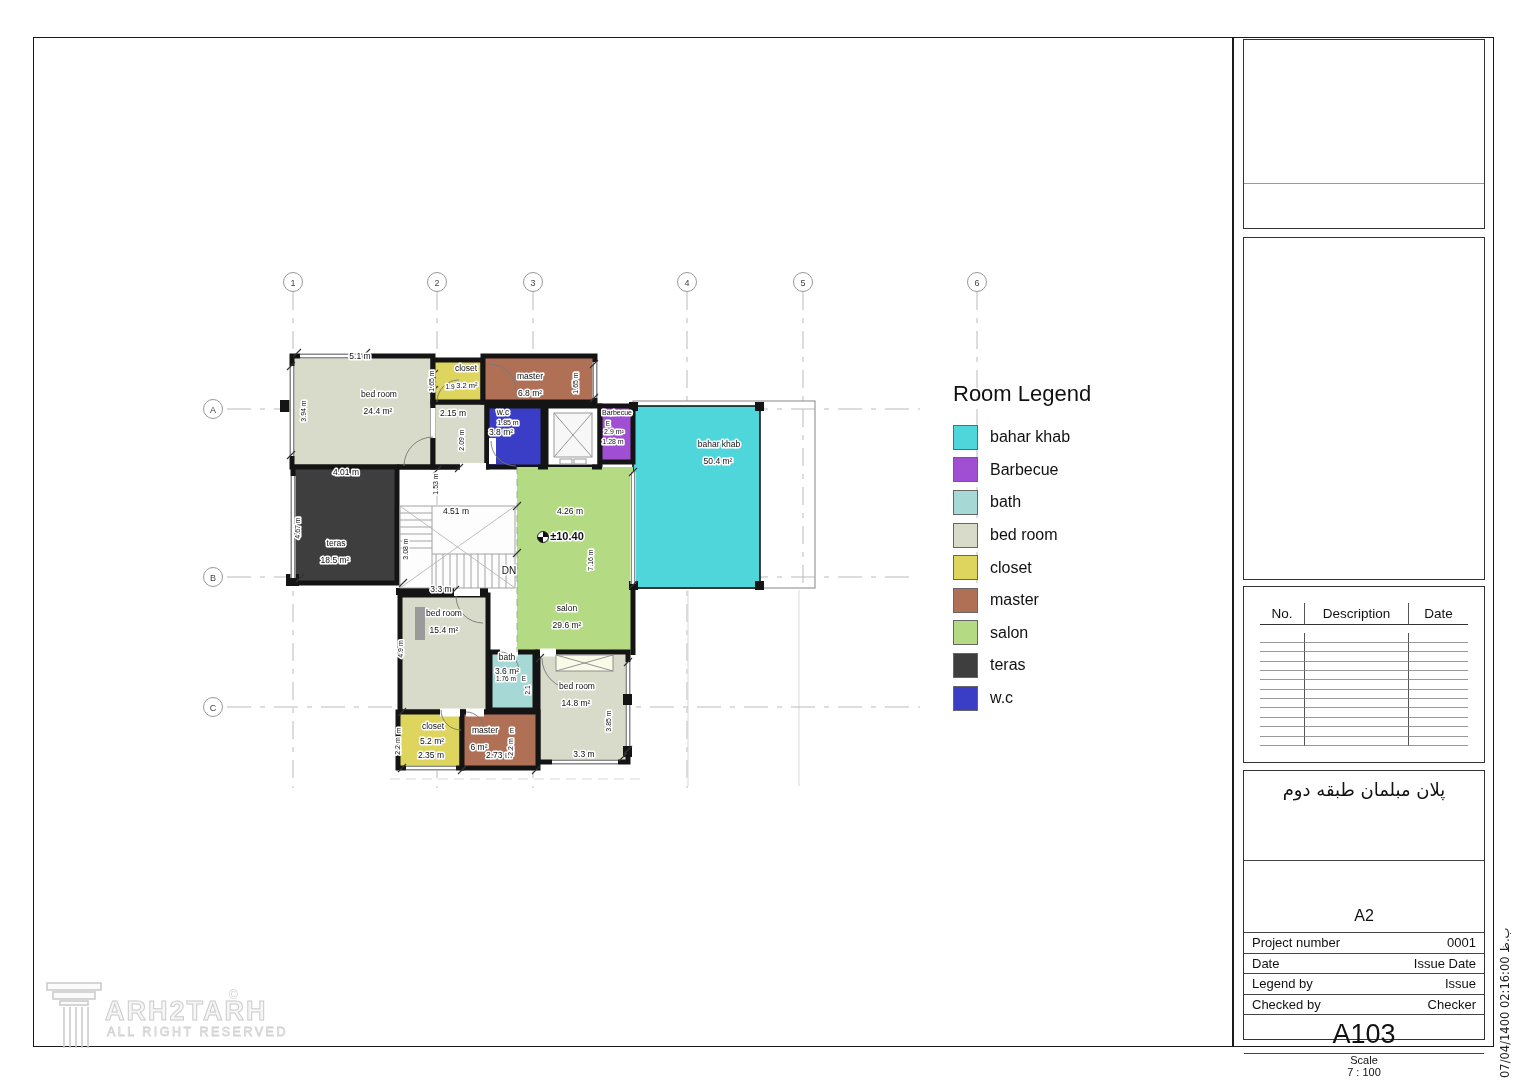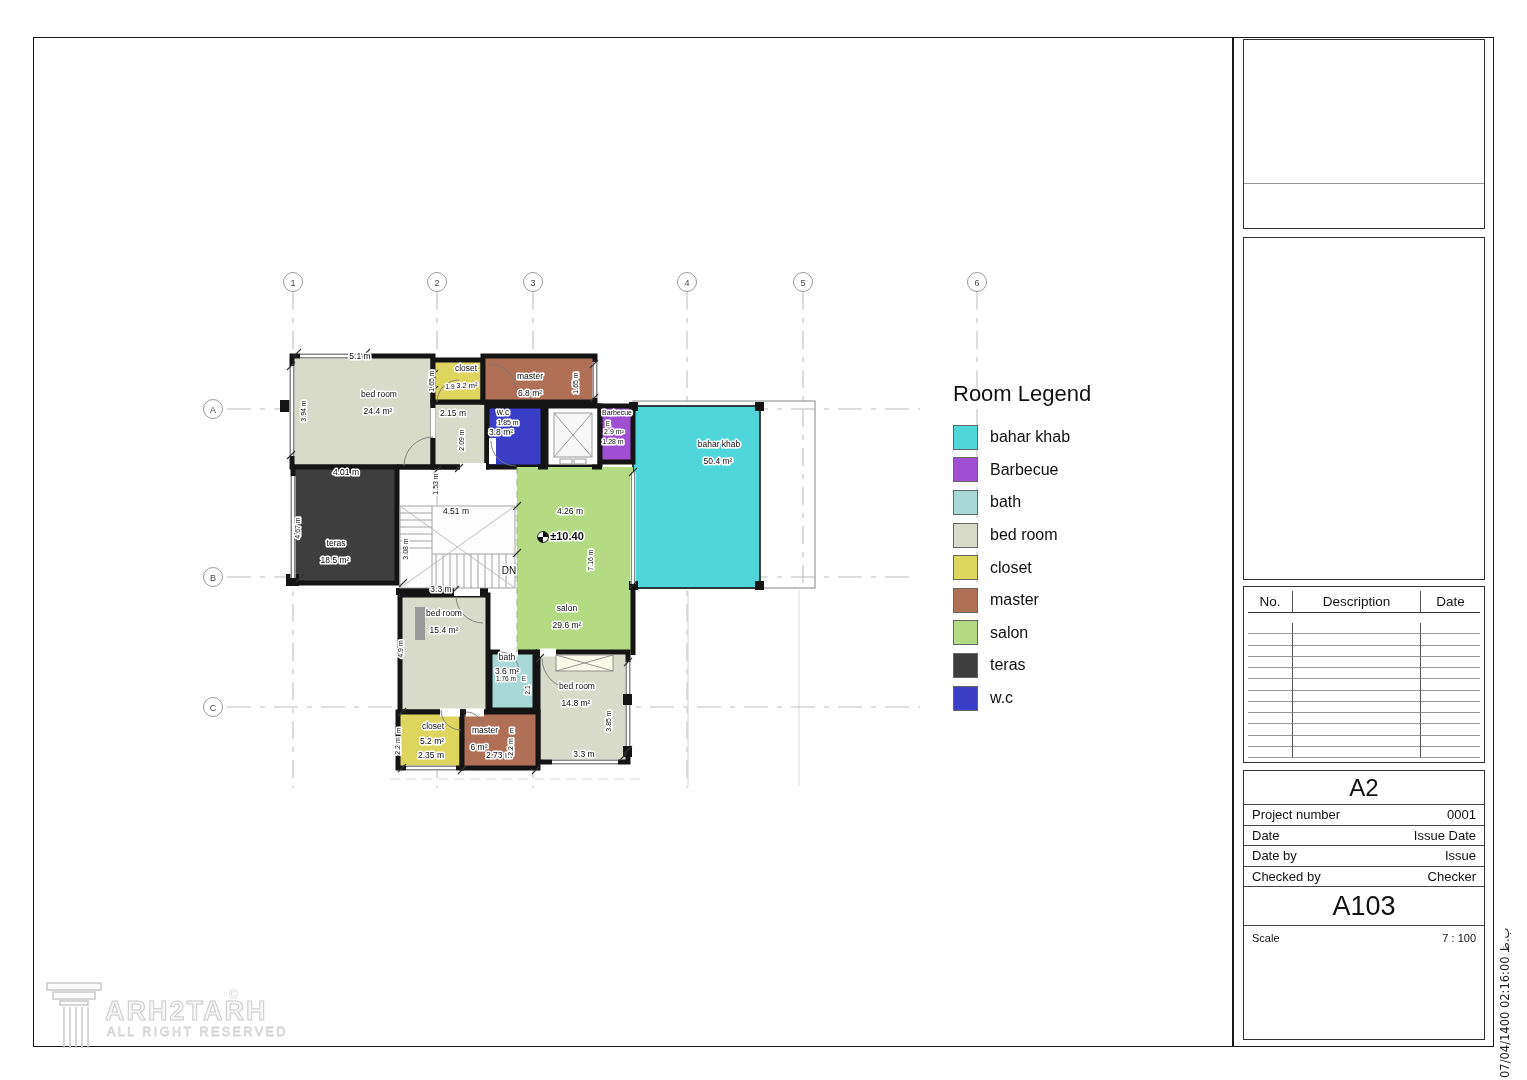--- a/index.html
+++ b/index.html
@@ -16,39 +16,39 @@
   .legend-row{display:flex;align-items:center;height:32.6px;}
   .legend-swatch{width:25px;height:25px;border:1px solid #666;box-sizing:border-box;margin-right:12px;flex:0 0 auto;}
   .legend-label{font-size:16px;color:#111;}
   
   .tb-box{position:absolute;left:0;border:1.6px solid #333;box-sizing:border-box;background:#fff;}
   #titleblock{left:1243px;top:37px;width:242px;height:1003px;}
   #tb-box1{top:2px;width:242px;height:190px;}
   #tb-box1-divider{position:absolute;left:0;top:143px;width:100%;height:1px;background:#999;}
   #tb-box2{top:200px;width:242px;height:343px;}
   
-  #rev-table{top:549px;width:242px;height:177px;padding:4px;}
+  #rev-table{top:549px;width:242px;height:177px;padding:16px;}
   .rt-grid{display:grid;grid-template-columns:45px 1fr 59px;width:100%;height:100%;}
   .rt-head{font-size:13.5px;color:#111;display:flex;align-items:center;justify-content:center;
     border-bottom:1px solid #333;height:22px;box-sizing:border-box;}
   .rt-cell{border-bottom:0.8px solid #999;box-sizing:border-box;}
   .rt-c1,.rt-h1{border-right:1px solid #555;}
   .rt-c2,.rt-h2{border-right:1px solid #555;}
   
   #tb-main{top:733px;width:242px;height:270px;}
   .tbm-sec{box-sizing:border-box;border-bottom:1px solid #444;position:relative;}
   #tbm-title{height:90px;font-size:18px;text-align:center;padding-top:8px;direction:rtl;
     font-family:"DejaVu Sans",sans-serif;color:#111;}
-  #tbm-format{height:34px;font-size:24px;display:flex;align-items:center;justify-content:center;color:#111;}
+  #tbm-format{height:34px;font-size:16px;display:flex;align-items:center;justify-content:center;color:#111;margin-top:38px;}
   .tbm-row{height:20.5px;display:flex;align-items:center;justify-content:space-between;
     padding:0 8px;font-size:13px;color:#111;border-bottom:1px solid #444;box-sizing:border-box;}
   #tbm-sheetno{height:39px;font-size:27px;display:flex;align-items:center;justify-content:center;
     border-bottom:1px solid #444;box-sizing:border-box;color:#111;}
   #tbm-scale{height:23px;display:flex;align-items:center;justify-content:space-between;
-    padding:0 8px;font-size:11px;color:#111;box-sizing:border-box;}
+    padding:0 8px;font-size:11px;color:#111;box-sizing:border-box;flex-direction:column;}
   
   #side-stamp{left:1498px;top:1078px;width:186px;transform:rotate(-90deg);transform-origin:0 0;
     font-size:11.5px;color:#222;font-family:"DejaVu Sans",sans-serif;white-space:nowrap;}
   
   #logo{left:33px;top:978px;width:230px;height:72px;}
   #logo-text{position:absolute;left:72px;top:18px;font-size:27px;font-weight:bold;letter-spacing:2px;
     color:#f6f6f6;-webkit-text-stroke:1px #cccccc;white-space:nowrap;text-align:center;}
   #logo-reg{position:absolute;left:196px;top:10px;font-size:12px;color:#cfcfcf;}
   #logo-sub{position:absolute;left:74px;top:47px;font-size:12.5px;letter-spacing:2.5px;
     color:#f4f4f4;-webkit-text-stroke:0.8px #d2d2d2;white-space:nowrap;}
@@ -431,32 +431,33 @@
         <div class="rt-cell rt-c3"></div>
         <div class="rt-cell rt-c1"></div>
         <div class="rt-cell rt-c2"></div>
         <div class="rt-cell rt-c3"></div>
         <div class="rt-cell rt-c1"></div>
         <div class="rt-cell rt-c2"></div>
         <div class="rt-cell rt-c3"></div>
       </div>
   </div>
   <div class="tb-box" id="tb-main">
+    <div class="tbm-sec" id="tbm-title">پلان مبلمان طبقه دوم</div>
     <div class="tbm-sec" id="tbm-format">A2</div>
     <div id="tbm-rows">
         <div class="tbm-row">
           <span>Project number</span>
           <span>0001</span>
         </div>
         <div class="tbm-row">
           <span>Date</span>
           <span>Issue Date</span>
         </div>
         <div class="tbm-row">
-          <span>Date by</span>
+          <span>Legend by</span>
           <span>Issue</span>
         </div>
         <div class="tbm-row">
           <span>Checked by</span>
           <span>Checker</span>
         </div>
       </div>
     <div id="tbm-sheetno">A103</div>
     <div id="tbm-scale">
       <span>Scale</span>

